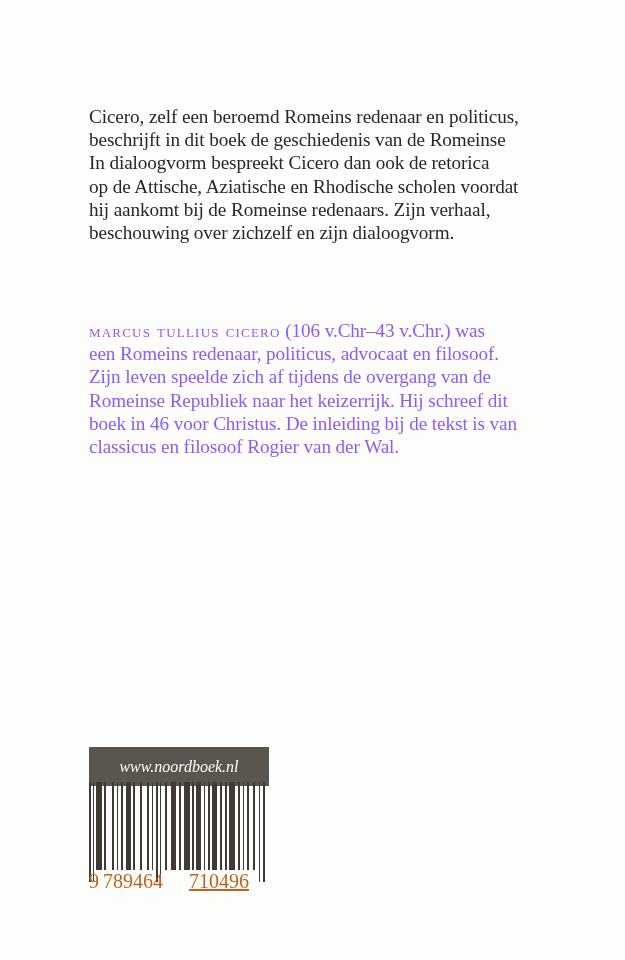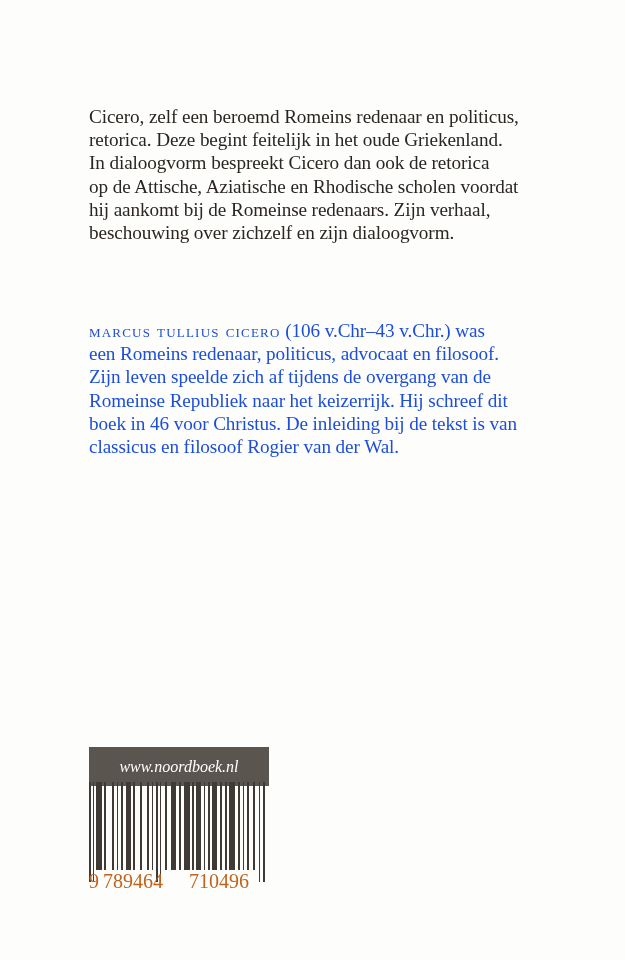--- a/index.html
+++ b/index.html
@@ -9,42 +9,42 @@
   }
   .blurb {
     position: absolute; left: 89px; top: 78px; width: 470px;
     font-family: "Liberation Serif", serif; font-size: 19.2px; line-height: 23.2px;
     color: #2b2623; letter-spacing: -0.1px; margin-top: 27px;
   }
   .blurb .line, .bio .line { display: block; white-space: nowrap; }
   .bio {
     position: absolute; left: 89px; top: 319px; width: 470px;
     font-family: "Liberation Serif", serif; font-size: 19.2px; line-height: 23.2px;
-    color: #1d4ed8; letter-spacing: -0.1px;
+    color: #8b5cf6; letter-spacing: -0.1px;
   }
   .smallcaps { font-variant: small-caps; text-transform: lowercase; letter-spacing: 1.2px; }
   .url-box {
     position: absolute; left: 89px; top: 747px; width: 180px; height: 39px;
     background: #5b5550; color: #fff;
     font-family: "Liberation Serif", serif; font-style: italic; font-size: 16px;
     display: flex; align-items: center; justify-content: center;
   }
   .barcode { position: absolute; left: 89px; top: 782px; width: 180px; height: 100px; }
   .barcode .bar { position: absolute; top: 0; background: #3f3a36; }
   .isbn {
     position: absolute; top: 870px; color: #c0631f;
     font-family: "Liberation Serif", serif; font-size: 20px;
   }
 </style>
 </head>
 <body>
 
 <div class="blurb">
   <span class="line">Cicero, zelf een beroemd Romeins redenaar en politicus,</span>
-  <span class="line">retorica. Deze begint feitelijk in het oude Griekenland.</span>
+  <span class="line">beschrijft in dit boek de geschiedenis van de Romeinse</span>
   <span class="line">In dialoogvorm bespreekt Cicero dan ook de retorica</span>
   <span class="line">op de Attische, Aziatische en Rhodische scholen voordat</span>
   <span class="line">hij aankomt bij de Romeinse redenaars. Zijn verhaal,</span>
   <span class="line">beschouwing over zichzelf en zijn dialoogvorm.</span>
 </div>
 
 <div class="bio">
   <span class="line"><span class="smallcaps">Marcus Tullius Cicero</span><span> (106 v.Chr–43 v.Chr.) was</span></span>
   <span class="line">een Romeins redenaar, politicus, advocaat en filosoof.</span>
   <span class="line">Zijn leven speelde zich af tijdens de overgang van de</span>
@@ -87,13 +87,13 @@
     <div class="bar" style="left: 149px; width: 2px; height: 88px;"></div>
     <div class="bar" style="left: 154px; width: 1px; height: 88px;"></div>
     <div class="bar" style="left: 158px; width: 2px; height: 88px;"></div>
     <div class="bar" style="left: 164px; width: 2px; height: 88px;"></div>
     <div class="bar" style="left: 170px; width: 1px; height: 100px;"></div>
     <div class="bar" style="left: 174px; width: 2px; height: 100px;"></div>
   </div>
 
 <span class="isbn" style="left:89px;">9</span>
 <span class="isbn" style="left:103px;">789464</span>
-<span class="isbn" style="left:189px;">710496</span>
+<span class="isbn" style="left:189px;text-decoration:underline;">710496</span>
 
 </body></html>

